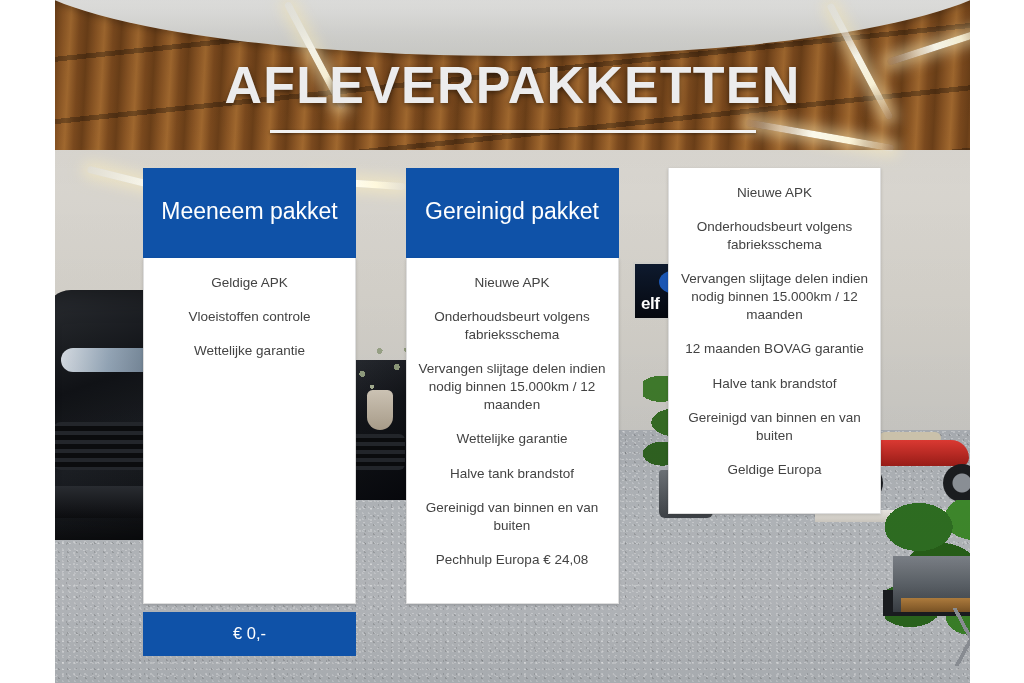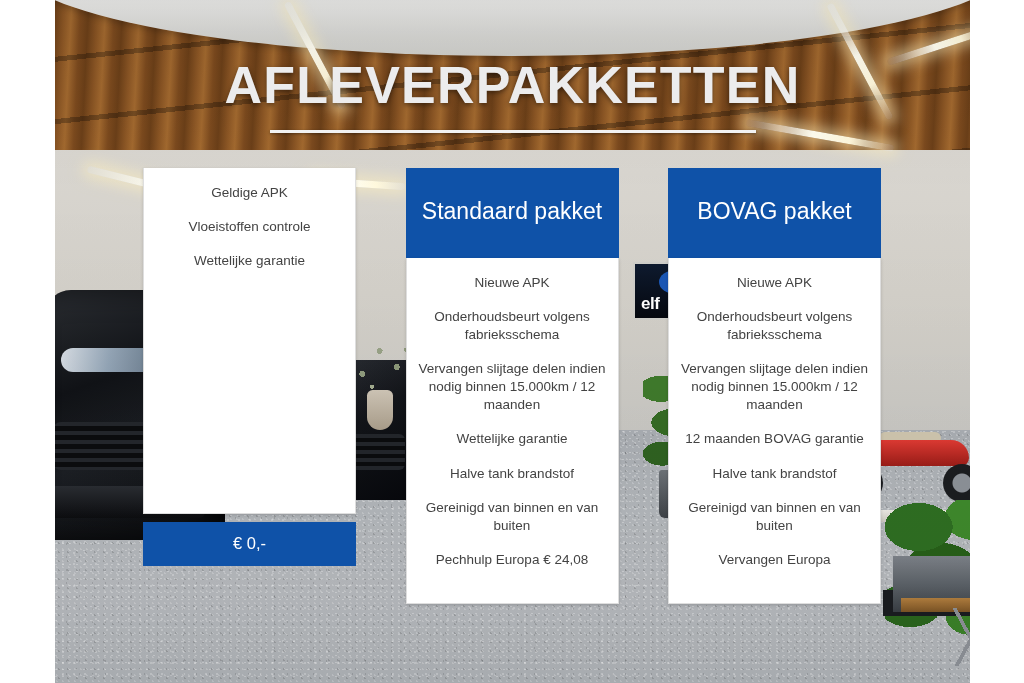--- a/index.html
+++ b/index.html
@@ -412,48 +412,48 @@
   </div>
 
   <div class="title-block">
     <div class="page-title">AFLEVERPAKKETTEN</div>
     <div class="title-rule"></div>
   </div>
 
   <div class="cards">
 
     <div class="card card-1">
+      <div class="card-header">Meeneem pakket</div>
       <div class="card-body">
         <div class="feature">Geldige APK</div>
         <div class="feature">Vloeistoffen controle</div>
         <div class="feature">Wettelijke garantie</div>
       </div>
       <div class="card-footer">€ 0,-</div>
     </div>
 
     <div class="card card-2">
-      <div class="card-header">Standaard pakket</div>
+      <div class="card-header">Gereinigd pakket</div>
       <div class="card-body">
         <div class="feature">Nieuwe APK</div>
         <div class="feature">Onderhoudsbeurt volgens fabrieksschema</div>
         <div class="feature">Vervangen slijtage delen indien nodig binnen 15.000km / 12 maanden</div>
         <div class="feature">Wettelijke garantie</div>
         <div class="feature">Halve tank brandstof</div>
         <div class="feature">Gereinigd van binnen en van buiten</div>
         <div class="feature">Pechhulp Europa € 24,08</div>
       </div>
     </div>
 
     <div class="card card-3">
-      <div class="card-header">BOVAG pakket</div>
       <div class="card-body">
         <div class="feature">Nieuwe APK</div>
         <div class="feature">Onderhoudsbeurt volgens fabrieksschema</div>
         <div class="feature">Vervangen slijtage delen indien nodig binnen 15.000km / 12 maanden</div>
         <div class="feature">12 maanden BOVAG garantie</div>
         <div class="feature">Halve tank brandstof</div>
         <div class="feature">Gereinigd van binnen en van buiten</div>
-        <div class="feature">Vervangen Europa</div>
+        <div class="feature">Geldige Europa</div>
       </div>
     </div>
 
   </div>
 </div>
 
 </body></html>

